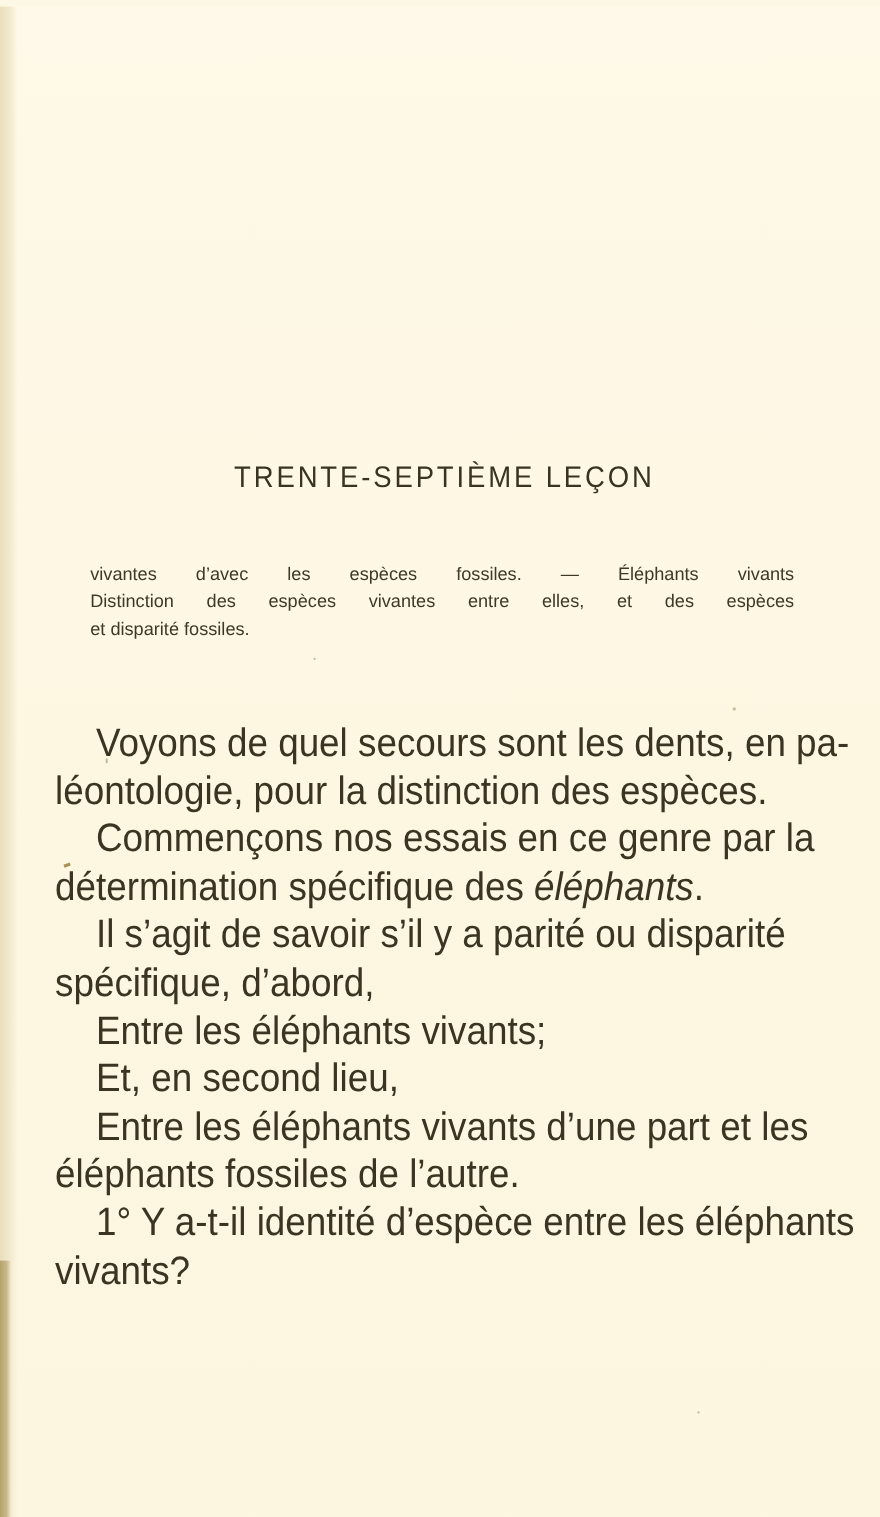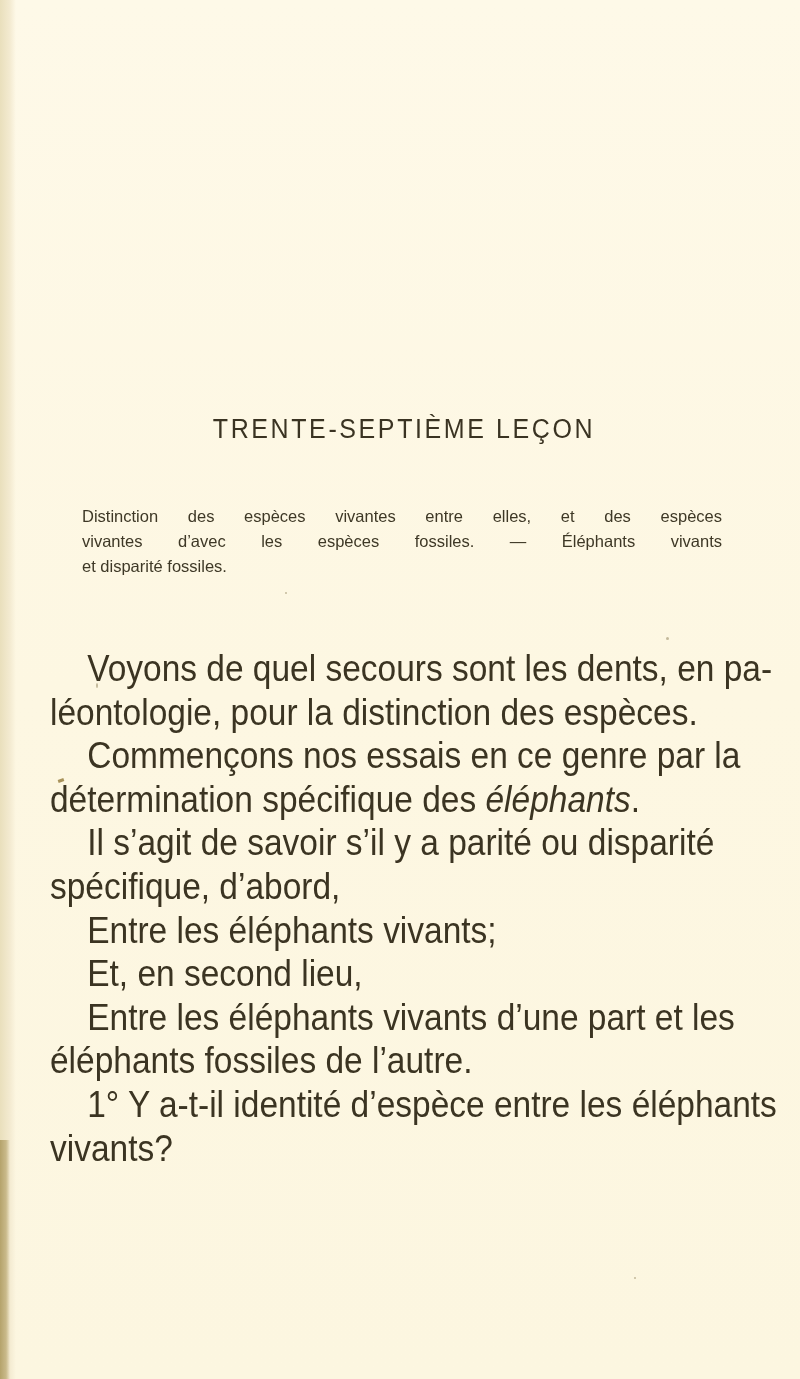--- a/index.html
+++ b/index.html
@@ -12,20 +12,21 @@
       position: relative;
       overflow: hidden;
       background: #fdf8e6;
       font-family: "Liberation Serif", "DejaVu Serif", serif;
       color: #3d3624;
     }
     .page {
       position: absolute;
       inset: 0;
       background: linear-gradient(180deg, #fef9e8 0%, #fdf7e2 50%, #fcf6e0 100%);
+      margin-top: 6px;
     }
     .binding-edge {
       position: absolute;
       left: 0;
       top: 0;
       width: 16px;
       height: 1379px;
       background: linear-gradient(90deg, #e9dfbc 0%, #f3ead0 60%, rgba(253,248,230,0) 100%);
     }
     .binding-edge-dark {
@@ -113,22 +114,22 @@
 </head>
 <body>
 
 <div class="page">
   <div class="binding-edge"></div>
   <div class="binding-edge-dark"></div>
 
   <h1 class="chapter-title" style="margin:0;font-weight:normal;">TRENTE-SEPTIÈME LEÇON</h1>
 
   <div class="summary">
+    <span class="line just">vivantes d’avec les espèces fossiles. — Éléphants vivants</span>
     <span class="line just">Distinction des espèces vivantes entre elles, et des espèces</span>
-    <span class="line just">vivantes d’avec les espèces fossiles. — Éléphants vivants</span>
     <span class="line">et disparité fossiles.</span>
   </div>
 
   <div class="body-text">
     <span class="line indent">Voyons de quel secours sont les dents, en pa-</span>
     <span class="line">léontologie, pour la distinction des espèces.</span>
     <span class="line indent">Commençons nos essais en ce genre par la</span>
     <span class="line"><span>détermination spécifique des </span><em>éléphants</em><span>.</span></span>
     <span class="line indent">Il s’agit de savoir s’il y a parité ou disparité</span>
     <span class="line">spécifique, d’abord,</span>

